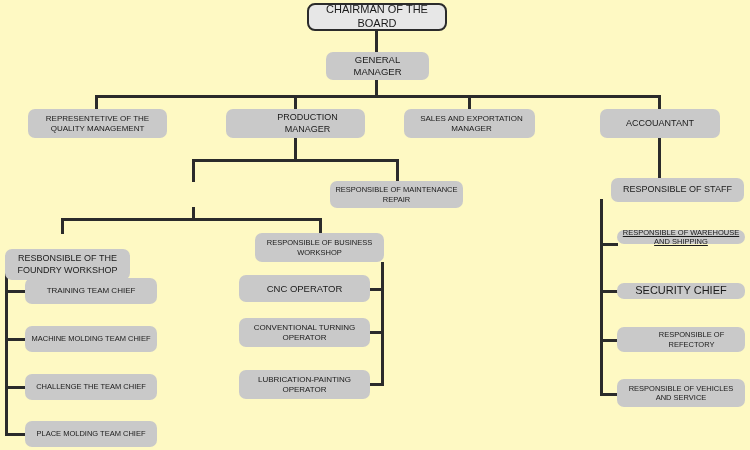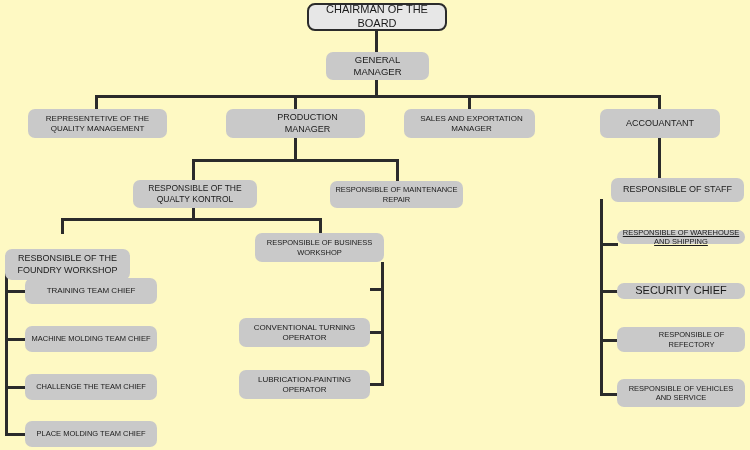--- a/index.html
+++ b/index.html
@@ -108,24 +108,20 @@
 
   <div class="node" style="left:404px; top:109px; width:131px; height:29px; font-size:8px;padding-left:8px;">
     <span class="label">SALES AND EXPORTATION
 MANAGER</span>
   </div>
 
   <div class="node" style="left:600px; top:109px; width:120px; height:29px; font-size:9px;">
     <span class="label">ACCOUANTANT</span>
   </div>
 
-  <div class="node" style="left:133px; top:180px; width:124px; height:28px; font-size:8.5px;">
-    <span class="label">RESPONSIBLE OF THE
-QUALTY KONTROL</span>
-  </div>
 
   <div class="node" style="left:330px; top:181px; width:133px; height:27px; font-size:7.5px;">
     <span class="label">RESPONSIBLE OF MAINTENANCE
 REPAIR</span>
   </div>
 
   <div class="node" style="left:611px; top:178px; width:133px; height:24px; font-size:9px;">
     <span class="label">RESPONSIBLE OF STAFF</span>
   </div>
 
@@ -148,20 +144,23 @@
   </div>
 
   <div class="node" style="left:25px; top:374px; width:132px; height:26px; font-size:7.5px;">
     <span class="label">CHALLENGE THE TEAM CHIEF</span>
   </div>
 
   <div class="node" style="left:25px; top:421px; width:132px; height:26px; font-size:7.5px;">
     <span class="label">PLACE MOLDING TEAM CHIEF</span>
   </div>
 
+  <div class="node" style="left:239px; top:275px; width:131px; height:27px; font-size:9.5px;">
+    <span class="label">CNC OPERATOR</span>
+  </div>
 
   <div class="node" style="left:239px; top:318px; width:131px; height:29px; font-size:8px;">
     <span class="label">CONVENTIONAL TURNING
 OPERATOR</span>
   </div>
 
   <div class="node" style="left:239px; top:370px; width:131px; height:29px; font-size:8px;">
     <span class="label">LUBRICATION-PAINTING
 OPERATOR</span>
   </div>

